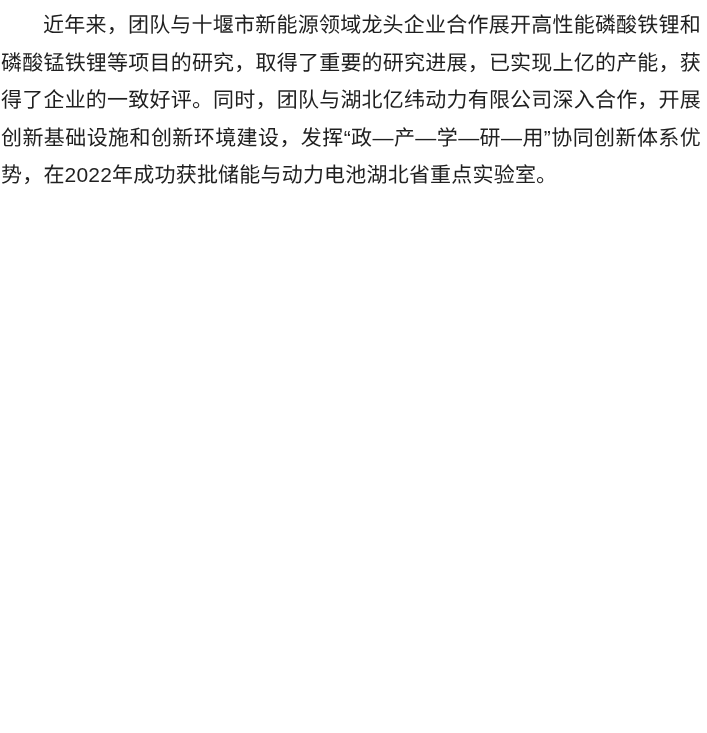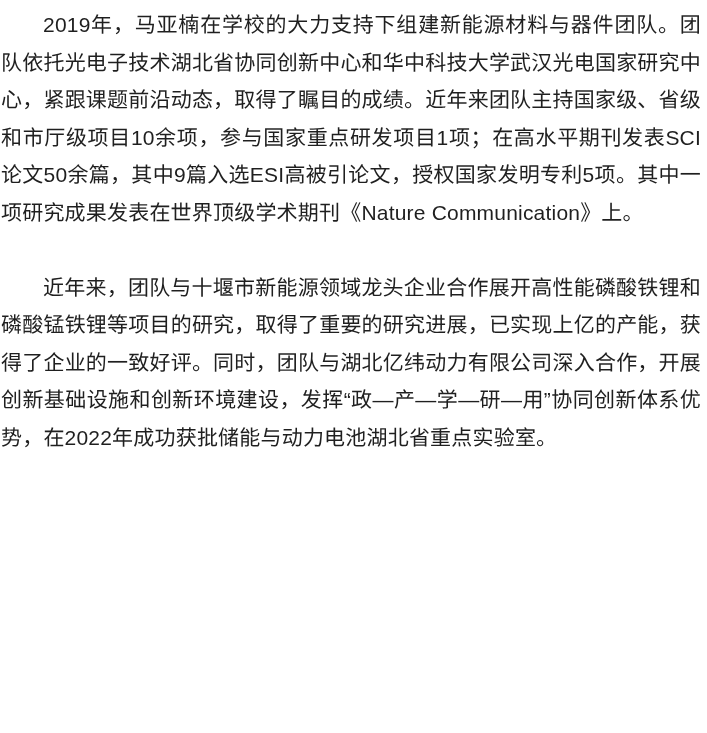--- a/index.html
+++ b/index.html
@@ -30,15 +30,14 @@
     text-indent: 2em;
   }
   .para:last-child {
     margin-bottom: 0;
   }
 </style>
 </head>
 <body>
 
 <div class="doc">
-  <p class="para">2019年，马亚楠在学校的大力支持下组建新能源材料与器件团队。团队依托光电子技术湖北省协同创新中心和华中科技大学武汉光电国家研究中心，紧跟课题前沿动态，取得了瞩目的成绩。近年来团队主持国家级、省级和市厅级项目10余项，参与国家重点研发项目1项；在高水平期刊发表SCI论文50余篇，其中9篇入选ESI高被引论文，授权国家发明专利5项。其中一项研究成果发表在世界顶级学术期刊《Nature Communication》上。</p>
   <p class="para">近年来，团队与十堰市新能源领域龙头企业合作展开高性能磷酸铁锂和磷酸锰铁锂等项目的研究，取得了重要的研究进展，已实现上亿的产能，获得了企业的一致好评。同时，团队与湖北亿纬动力有限公司深入合作，开展创新基础设施和创新环境建设，发挥“政—产—学—研—用”协同创新体系优势，在2022年成功获批储能与动力电池湖北省重点实验室。</p>
 </div>
 
 </body></html>

